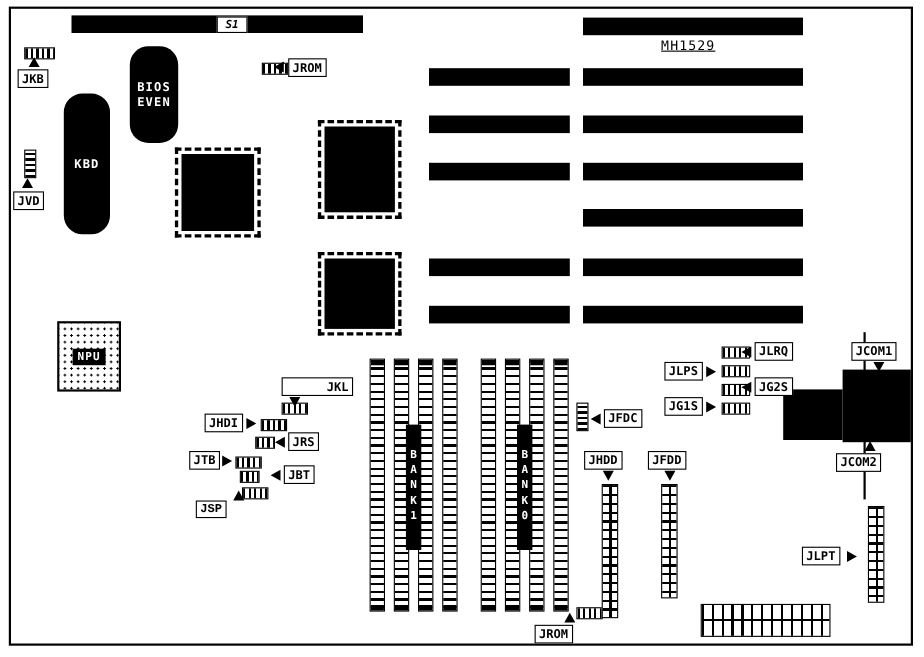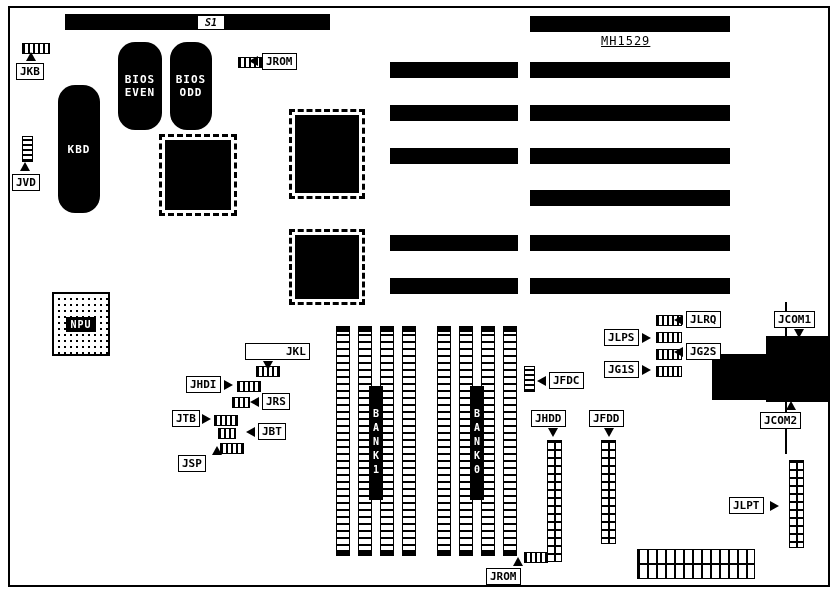--- a/index.html
+++ b/index.html
@@ -88,21 +88,20 @@
   <div class="abs bar" style="left:530px;top:278px;width:200px;"></div>
 
   <div class="abs bar" style="left:390px;top:62px;width:128px;"></div>
   <div class="abs bar" style="left:390px;top:105px;width:128px;"></div>
   <div class="abs bar" style="left:390px;top:148px;width:128px;"></div>
   <div class="abs bar" style="left:390px;top:235px;width:128px;"></div>
   <div class="abs bar" style="left:390px;top:278px;width:128px;"></div>
 
   <div class="abs chip" style="left:58px;top:85px;width:42px;height:128px;">KBD</div>
   <div class="abs chip" style="left:118px;top:42px;width:44px;height:88px;">BIOS EVEN</div>
-  <div class="abs chip" style="left:170px;top:42px;width:42px;height:88px;">BIOS ODD</div>
   <div class="abs qfp" style="left:165px;top:140px;width:66px;height:70px;"></div>
   <div class="abs qfp" style="left:295px;top:115px;width:64px;height:78px;"></div>
   <div class="abs qfp" style="left:295px;top:235px;width:64px;height:64px;"></div>
   <div class="abs socket" style="left:52px;top:292px;width:58px;height:64px;">
     <span class="socket-label">NPU</span>
   </div>
 
   <div class="abs bank" style="left:336px;top:326px;">
     <div class="simm-col" style="left:0;"></div>
     <div class="simm-col" style="left:22px;"></div>
@@ -139,26 +138,26 @@
   <div class="abs header-v" style="left:789px;top:460px;height:88px;"></div>
   <div class="abs conn-wide" style="left:637px;top:549px;width:118px;height:30px;"></div>
 
   <div class="abs edge-line" style="left:785px;top:302px;height:152px;"></div>
   <div class="abs block" style="left:766px;top:336px;width:62px;height:66px;"></div>
   <div class="abs block" style="left:712px;top:354px;width:54px;height:46px;"></div>
 
   <div class="abs callout" style="left:16px;top:63px;">JKB</div>
   <div class="abs callout" style="left:12px;top:174px;">JVD</div>
   <div class="abs callout" style="left:262px;top:53px;">JROM</div>
-  <div class="abs callout" style="left:245px;top:343px;padding-left:40px;">JKL</div>
+  <div class="abs callout" style="left:256px;top:343px;padding-left:40px;">JKL</div>
   <div class="abs callout" style="left:186px;top:376px;">JHDI</div>
   <div class="abs callout" style="left:262px;top:393px;">JRS</div>
   <div class="abs callout" style="left:172px;top:410px;">JTB</div>
   <div class="abs callout" style="left:258px;top:423px;">JBT</div>
-  <div class="abs callout" style="left:178px;top:455px;">JSP</div>
+  <div class="abs callout" style="left:178px;top:455px;font-family:Liberation Mono, monospace;">JSP</div>
   <div class="abs callout" style="left:549px;top:372px;">JFDC</div>
   <div class="abs callout" style="left:531px;top:410px;">JHDD</div>
   <div class="abs callout" style="left:589px;top:410px;">JFDD</div>
   <div class="abs callout" style="left:486px;top:568px;">JROM</div>
   <div class="abs callout" style="left:686px;top:311px;">JLRQ</div>
   <div class="abs callout" style="left:604px;top:329px;">JLPS</div>
   <div class="abs callout" style="left:686px;top:343px;">JG2S</div>
   <div class="abs callout" style="left:604px;top:361px;">JG1S</div>
   <div class="abs callout" style="left:774px;top:311px;">JCOM1</div>
   <div class="abs callout" style="left:760px;top:412px;">JCOM2</div>

